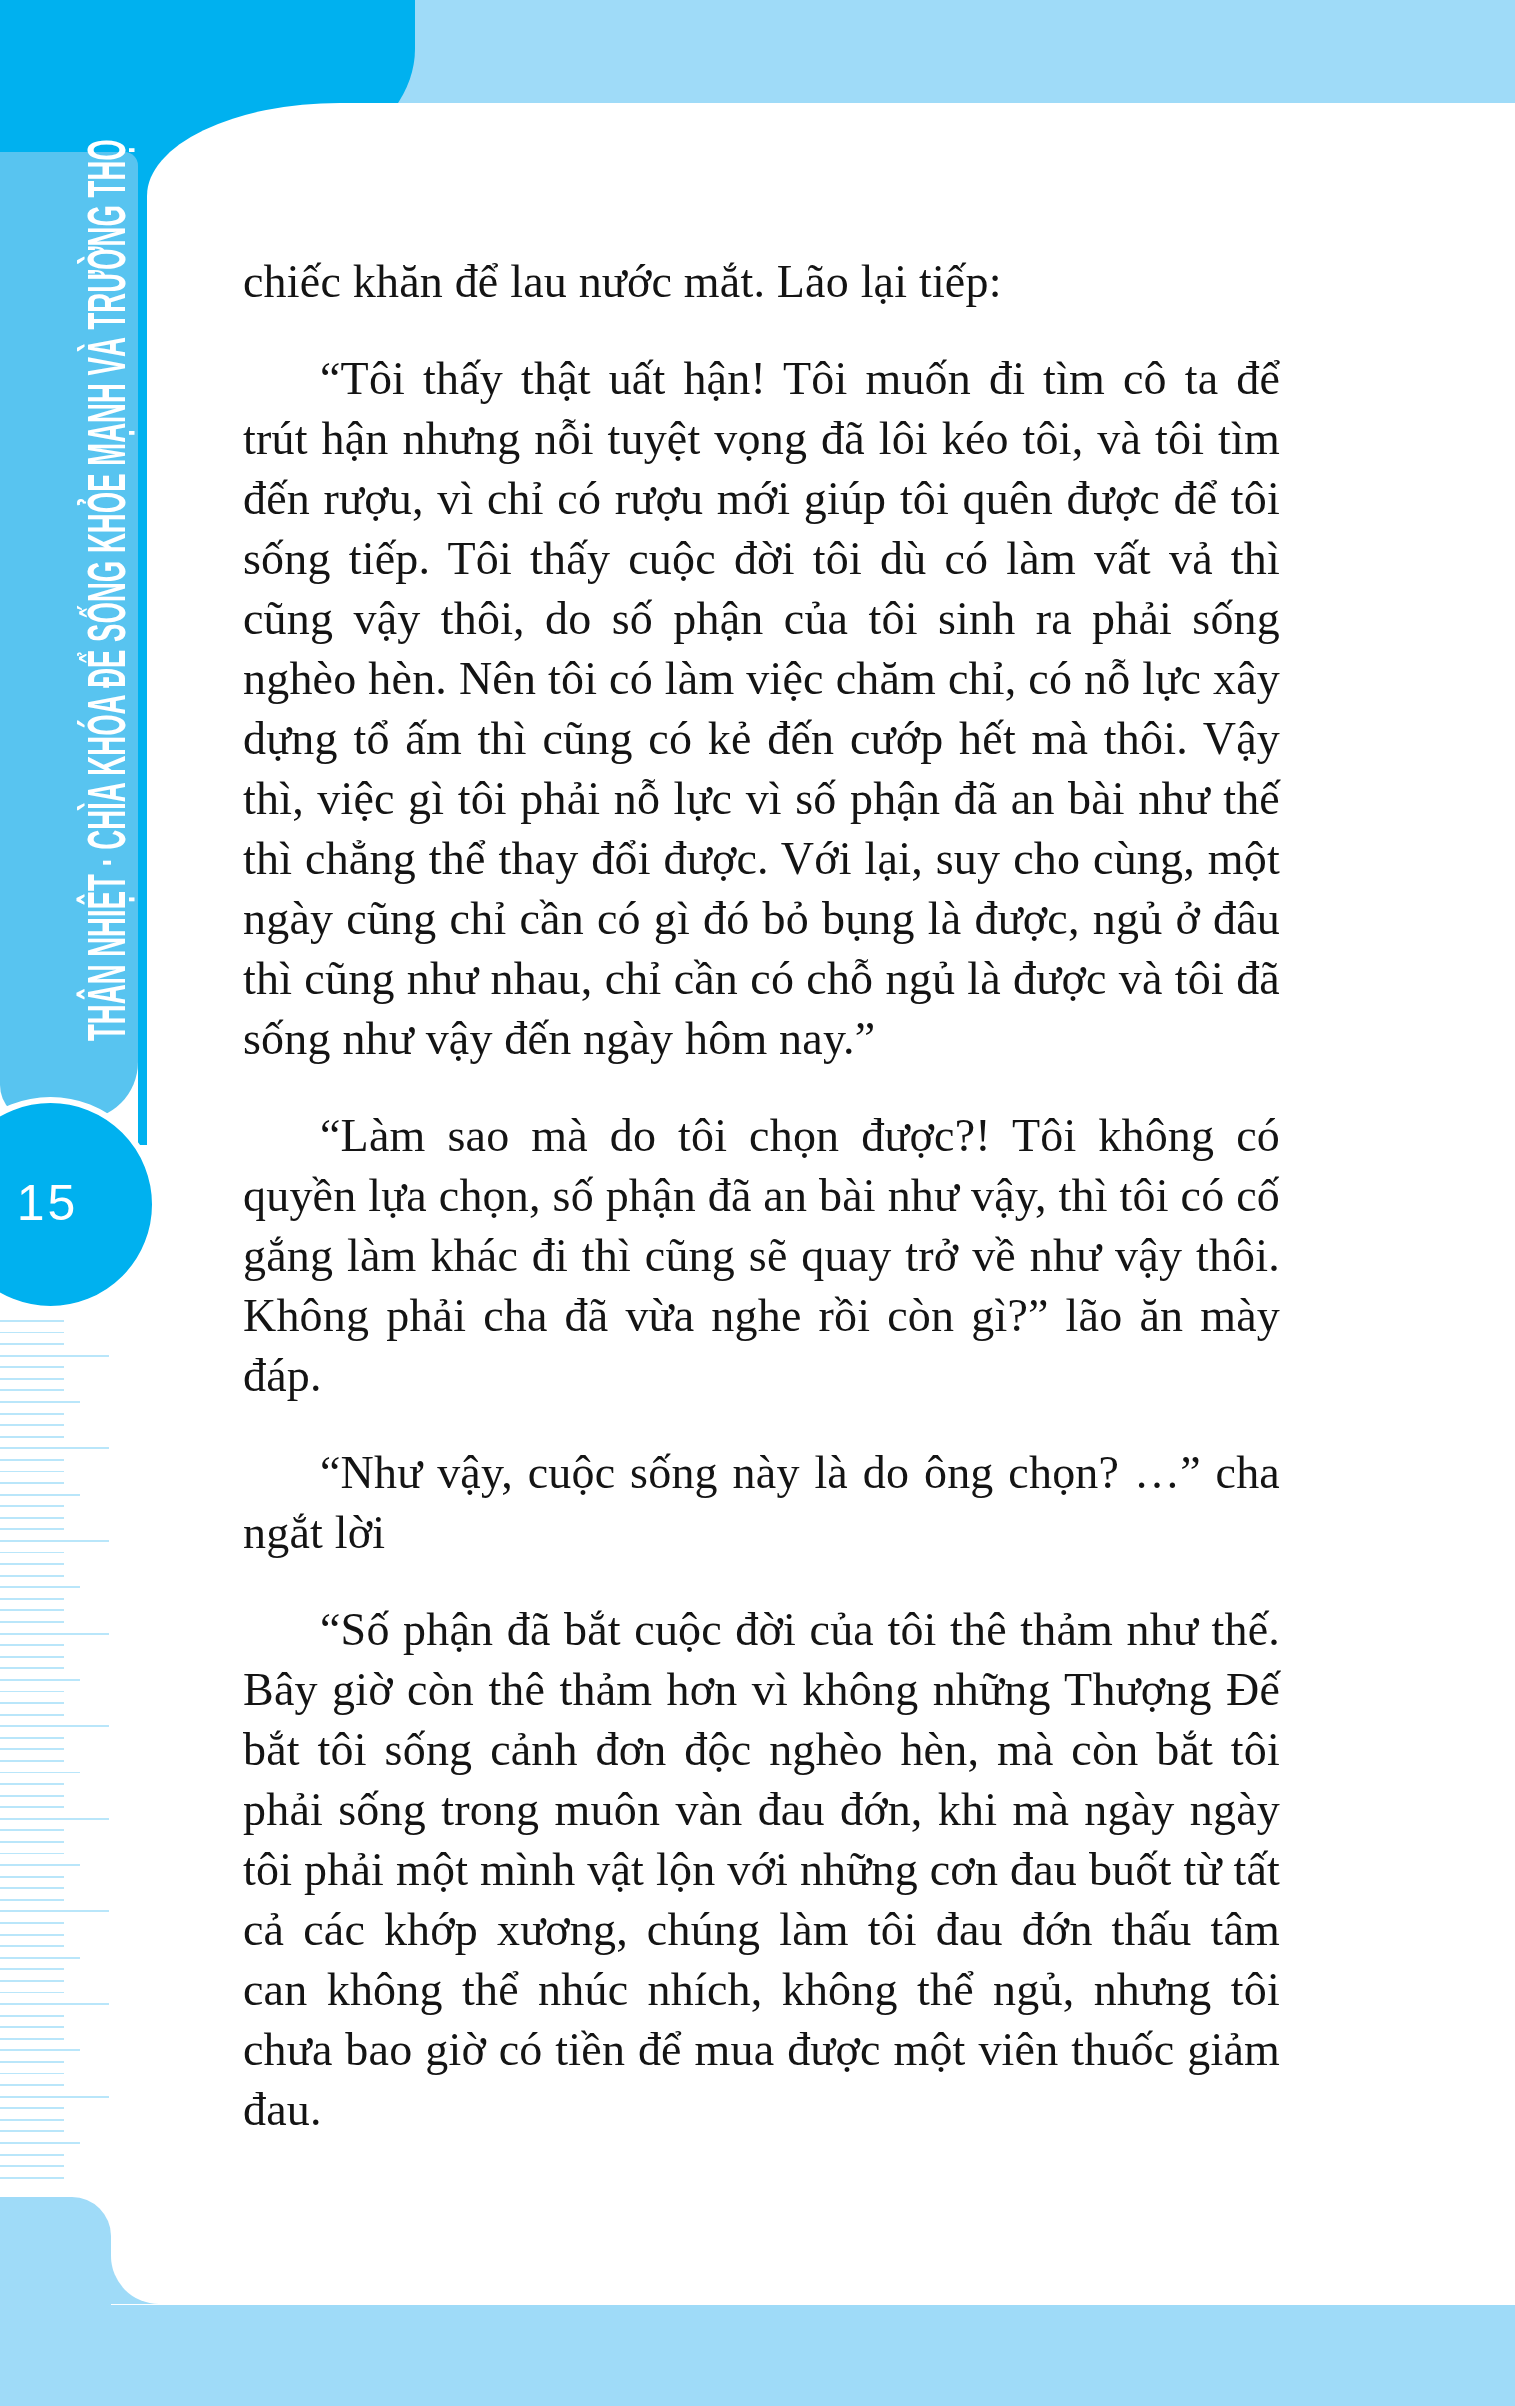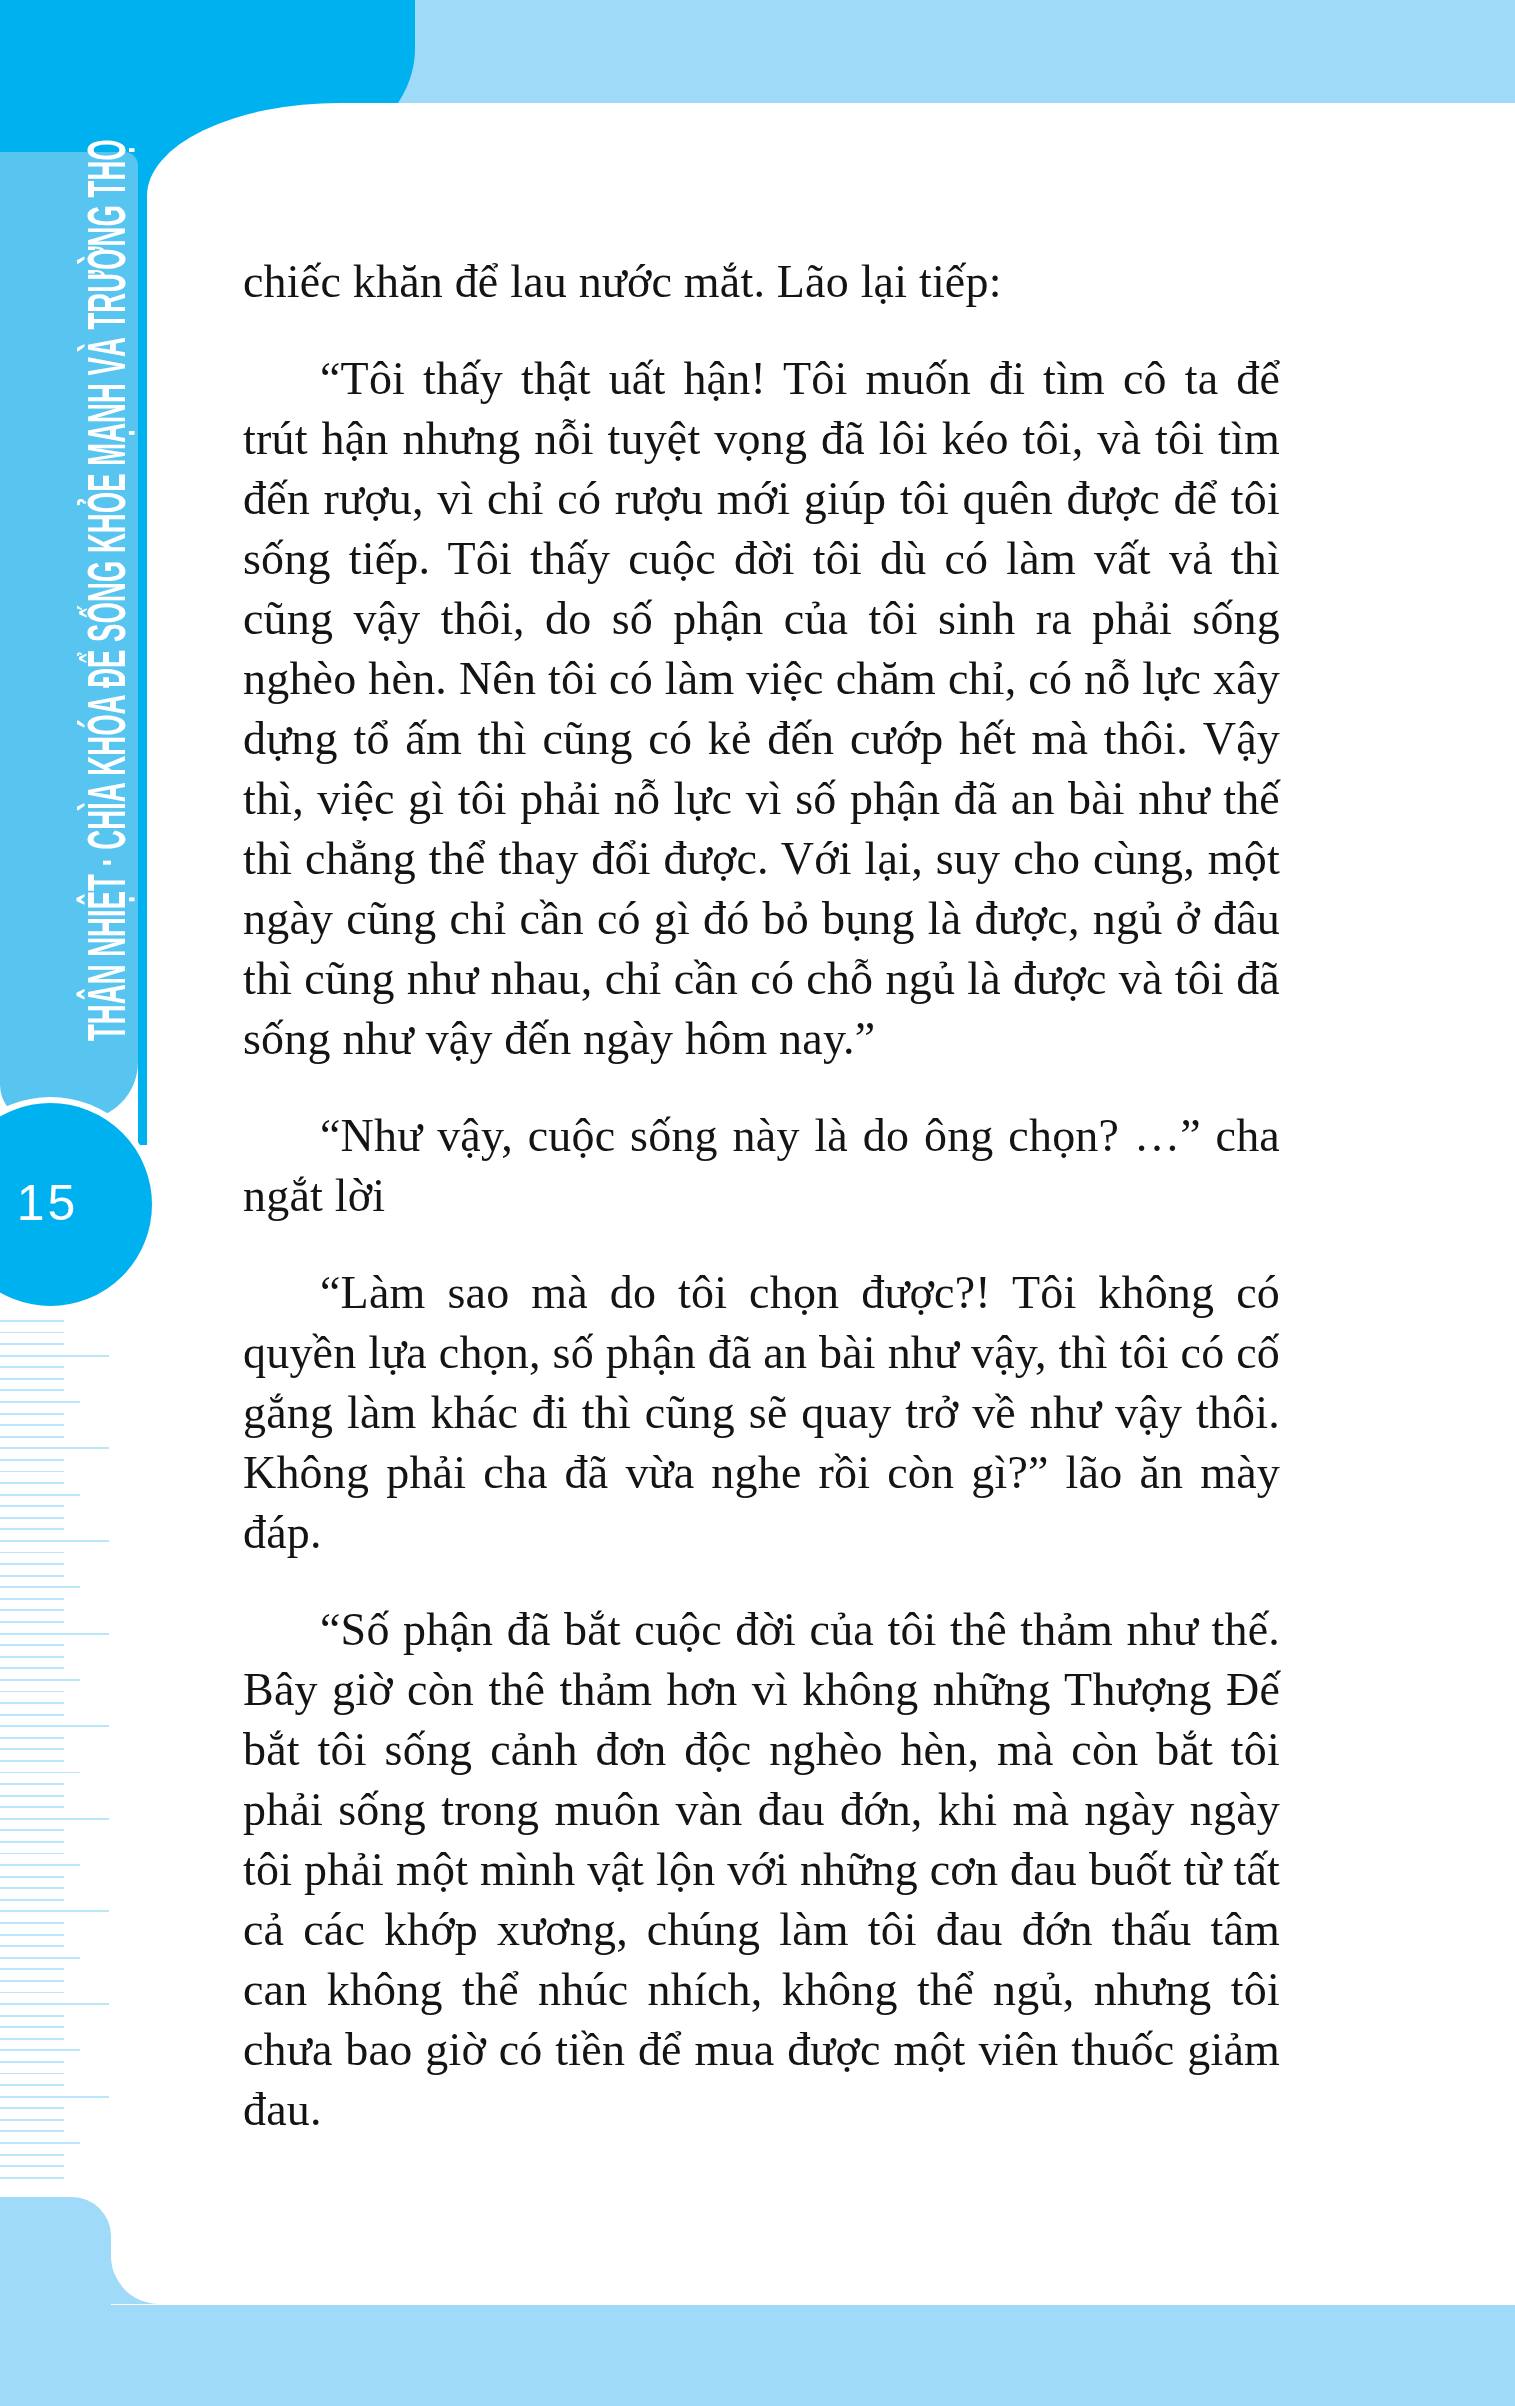--- a/index.html
+++ b/index.html
@@ -204,19 +204,19 @@
     </div>
 
   <div class="bottom-left-block"></div>
   <div class="band-bottom"></div>
   <div class="fillet-bg"></div>
   <div class="fillet-fg"></div>
 
   <div class="body-text" id="body-text">
       <p>chiếc khăn để lau nước mắt. Lão lại tiếp:</p>
       <p class="indent">“Tôi thấy thật uất hận! Tôi muốn đi tìm cô ta để trút hận nhưng nỗi tuyệt vọng đã lôi kéo tôi, và tôi tìm đến rượu, vì chỉ có rượu mới giúp tôi quên được để tôi sống tiếp. Tôi thấy cuộc đời tôi dù có làm vất vả thì cũng vậy thôi, do số phận của tôi sinh ra phải sống nghèo hèn. Nên tôi có làm việc chăm chỉ, có nỗ lực xây dựng tổ ấm thì cũng có kẻ đến cướp hết mà thôi. Vậy thì, việc gì tôi phải nỗ lực vì số phận đã an bài như thế thì chẳng thể thay đổi được. Với lại, suy cho cùng, một ngày cũng chỉ cần có gì đó bỏ bụng là được, ngủ ở đâu thì cũng như nhau, chỉ cần có chỗ ngủ là được và tôi đã sống như vậy đến ngày hôm nay.”</p>
+      <p class="indent">“Làm sao mà do tôi chọn được?! Tôi không có quyền lựa chọn, số phận đã an bài như vậy, thì tôi có cố gắng làm khác đi thì cũng sẽ quay trở về như vậy thôi. Không phải cha đã vừa nghe rồi còn gì?” lão ăn mày đáp.</p>
       <p class="indent">“Như vậy, cuộc sống này là do ông chọn? …” cha ngắt lời</p>
-      <p class="indent">“Làm sao mà do tôi chọn được?! Tôi không có quyền lựa chọn, số phận đã an bài như vậy, thì tôi có cố gắng làm khác đi thì cũng sẽ quay trở về như vậy thôi. Không phải cha đã vừa nghe rồi còn gì?” lão ăn mày đáp.</p>
       <p class="indent">“Số phận đã bắt cuộc đời của tôi thê thảm như thế. Bây giờ còn thê thảm hơn vì không những Thượng Đế bắt tôi sống cảnh đơn độc nghèo hèn, mà còn bắt tôi phải sống trong muôn vàn đau đớn, khi mà ngày ngày tôi phải một mình vật lộn với những cơn đau buốt từ tất cả các khớp xương, chúng làm tôi đau đớn thấu tâm can không thể nhúc nhích, không thể ngủ, nhưng tôi chưa bao giờ có tiền để mua được một viên thuốc giảm đau.</p>
     </div>
 
 </div>
 
 
 </body></html>

